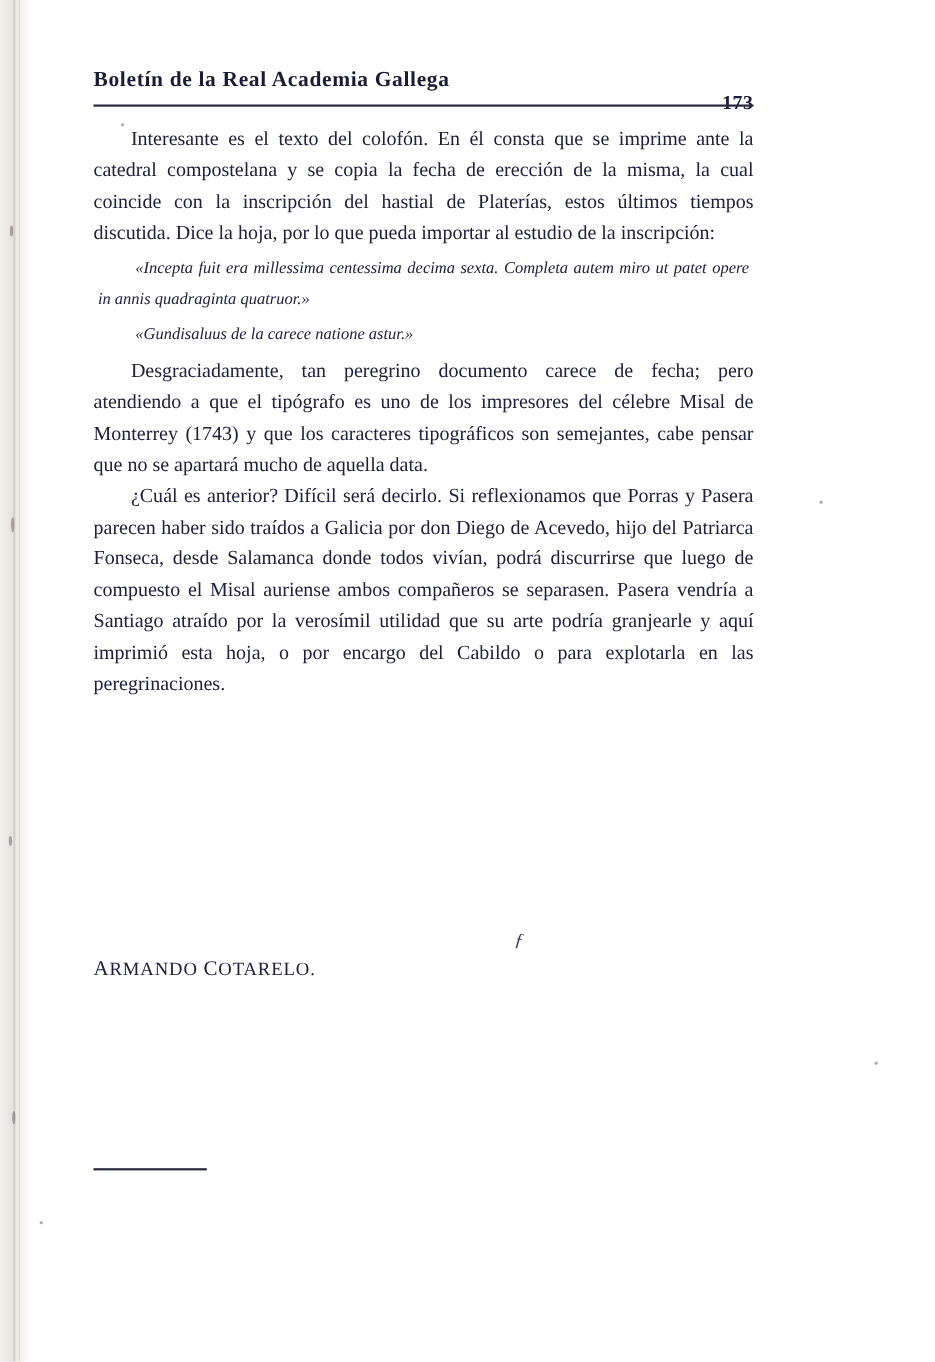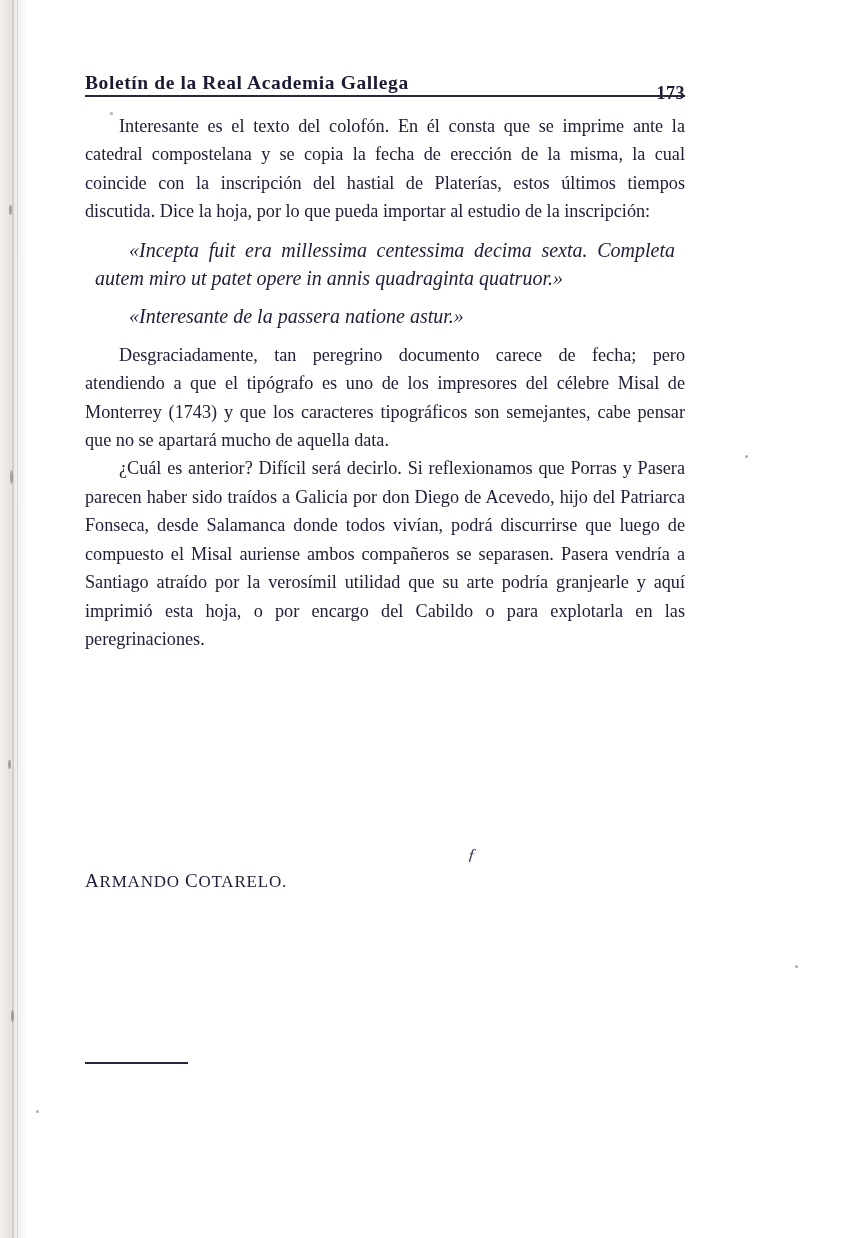--- a/index.html
+++ b/index.html
@@ -49,21 +49,21 @@
     height: 1238px;
   }
 
   
   .header {
     position: absolute;
     left: 85px;
     top: 62px;
     width: 600px;
     display: flex;
-    align-items: center;
+    align-items: flex-start;
     justify-content: space-between;
     font-family: Liberation Serif, serif;
   }
   .running-title {
     font-size: 19.5px;
     letter-spacing: 0.6px;
     color: #1b1b33;
     font-weight: 700;
     white-space: nowrap;
   }
@@ -95,22 +95,22 @@
     margin: 0 0 0 0;
     font-size: 18.2px;
     line-height: 28.4px;
     text-align: justify;
     text-justify: inter-word;
     text-indent: 34px;
     color: #20203a;
     hyphens: manual;
   }
   p.quote {
-    margin: 10px;
-    font-size: 20px;
+    margin: 4px;
+    font-size: 15px;
     line-height: 28.4px;
     text-align: justify;
     text-indent: 34px;
     font-style: italic;
     color: #20203a;
   }
   .ital { font-style: italic; }
 
   .signature {
     position: absolute;
@@ -172,21 +172,21 @@
 
   <div class="header">
     <div class="running-title">Boletín de la Real Academia Gallega</div>
     <div class="folio">173</div>
   </div>
   <div class="header-rule"></div>
 
   <div class="textblock">
       <p class="para"><span>Interesante es el texto del colofón. En él consta que se imprime ante la catedral compostelana y se copia la fecha de erección de la misma, la cual coincide con la inscripción del hastial de Platerías, estos últimos tiempos discutida. Dice la hoja, por lo que pueda importar al estudio de la inscripción:</span></p>
       <p class="quote"><span class="ital">«Incepta fuit era millessima centessima decima sexta. Completa autem miro ut patet opere in annis quadraginta quatruor.»</span></p>
-      <p class="quote"><span class="ital">«Interesante de la passera natione astur.»</span></p>
+      <p class="quote"><span class="ital">«Gundisaluus de la carece natione astur.»</span></p>
       <p class="para"><span>Desgraciadamente, tan peregrino documento carece de fecha; pero atendiendo a que el tipógrafo es uno de los impresores del célebre Misal de Monterrey (1743) y que los caracteres tipográficos son semejantes, cabe pensar que no se apartará mucho de aquella data.</span></p>
       <p class="para"><span>¿Cuál es anterior? Difícil será decirlo. Si reflexionamos que Porras y Pasera parecen haber sido traídos a Galicia por don Diego de Acevedo, hijo del Patriarca Fonseca, desde Salamanca donde todos vivían, podrá discurrirse que luego de compuesto el Misal auriense ambos compañeros se separasen. Pasera vendría a Santiago atraído por la verosímil utilidad que su arte podría granjearle y aquí imprimió esta hoja, o por encargo del Cabildo o para explotarla en las peregrinaciones.</span></p>
     </div>
 
   <div class="flourish">ƒ</div>
 
   <div class="signature">
     <span class="sc-big">A</span><span>RMANDO </span><span class="sc-big">C</span><span>OTARELO.</span>
   </div>
 

